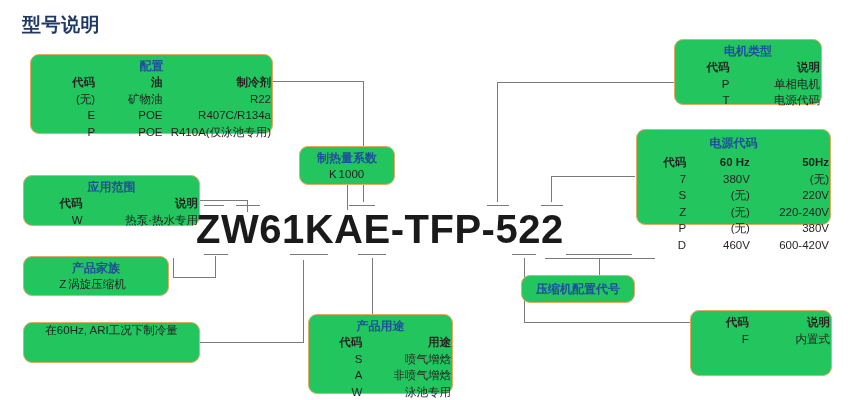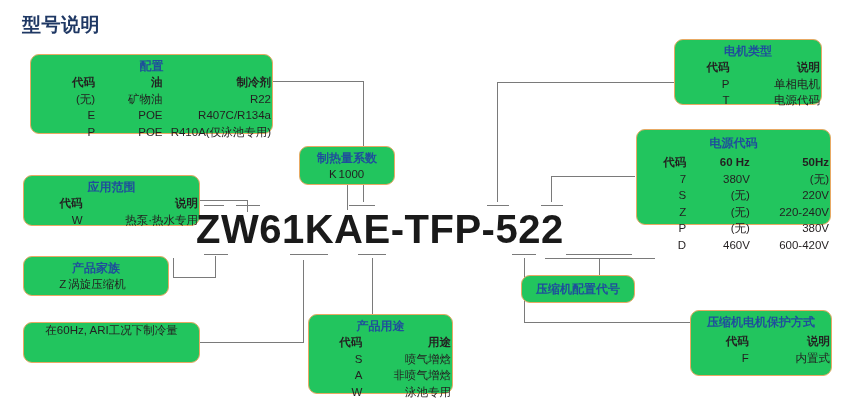--- a/index.html
+++ b/index.html
@@ -267,21 +267,20 @@
       </tr>
     </tbody>
       </table>
   </div>
 
   <div class="box" style="left:521px;top:275px;width:114px;height:28px;display:flex;align-items:center;justify-content:center;">
     <div class="plain-b">压缩机配置代号</div>
   </div>
 
   <div class="box" style="left:690px;top:310px;width:142px;height:66px;">
-    <div class="box-title">压缩机电机保护方式</div>
     <table class="tbl" style="margin-top:3px;">
       <tbody>
           <tr>
         <td class="hd" style="width:42%">代码</td>
         <td class="hd" style="width:58%">说明</td>
       </tr>
       <tr>
         <td>F</td>
         <td>内置式</td>
       </tr>

